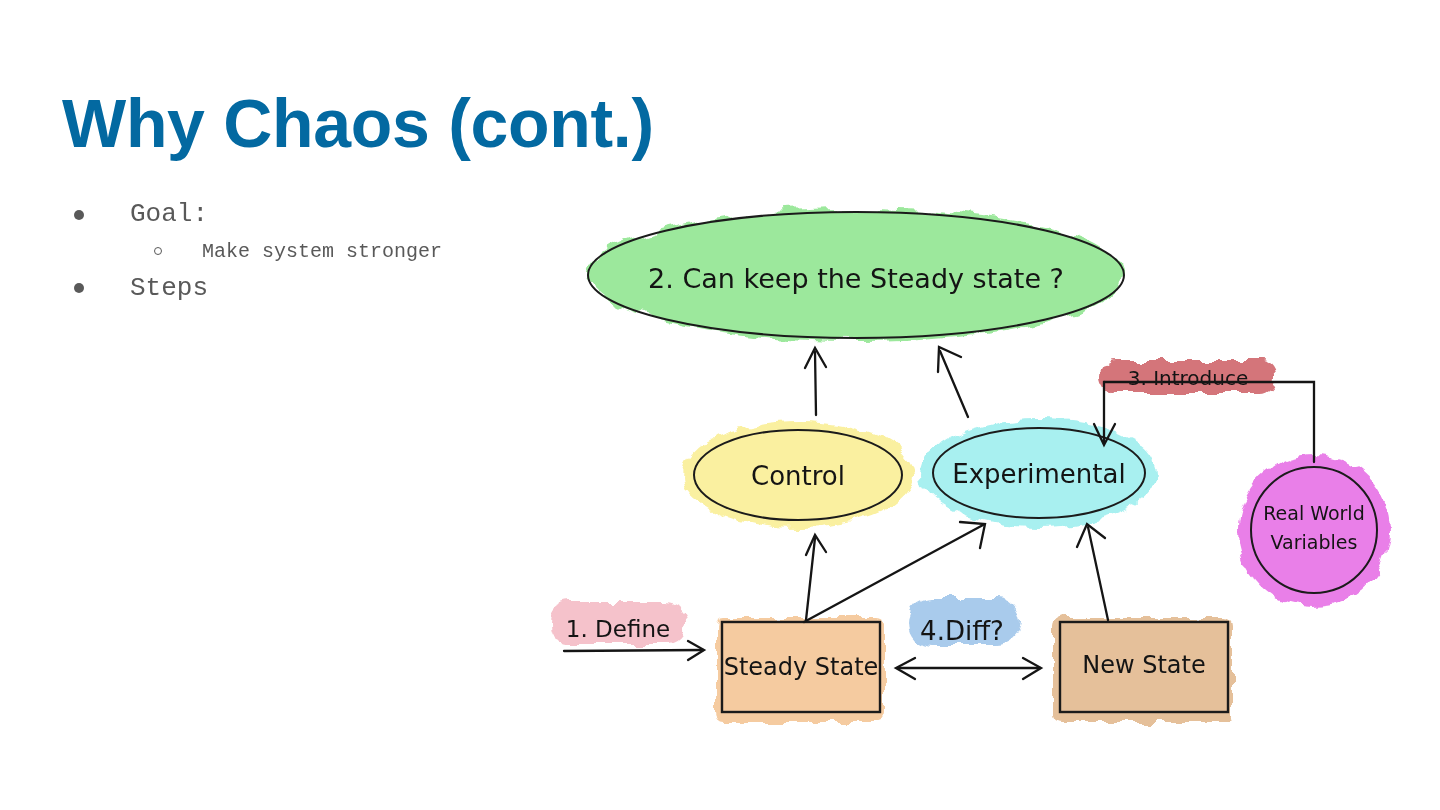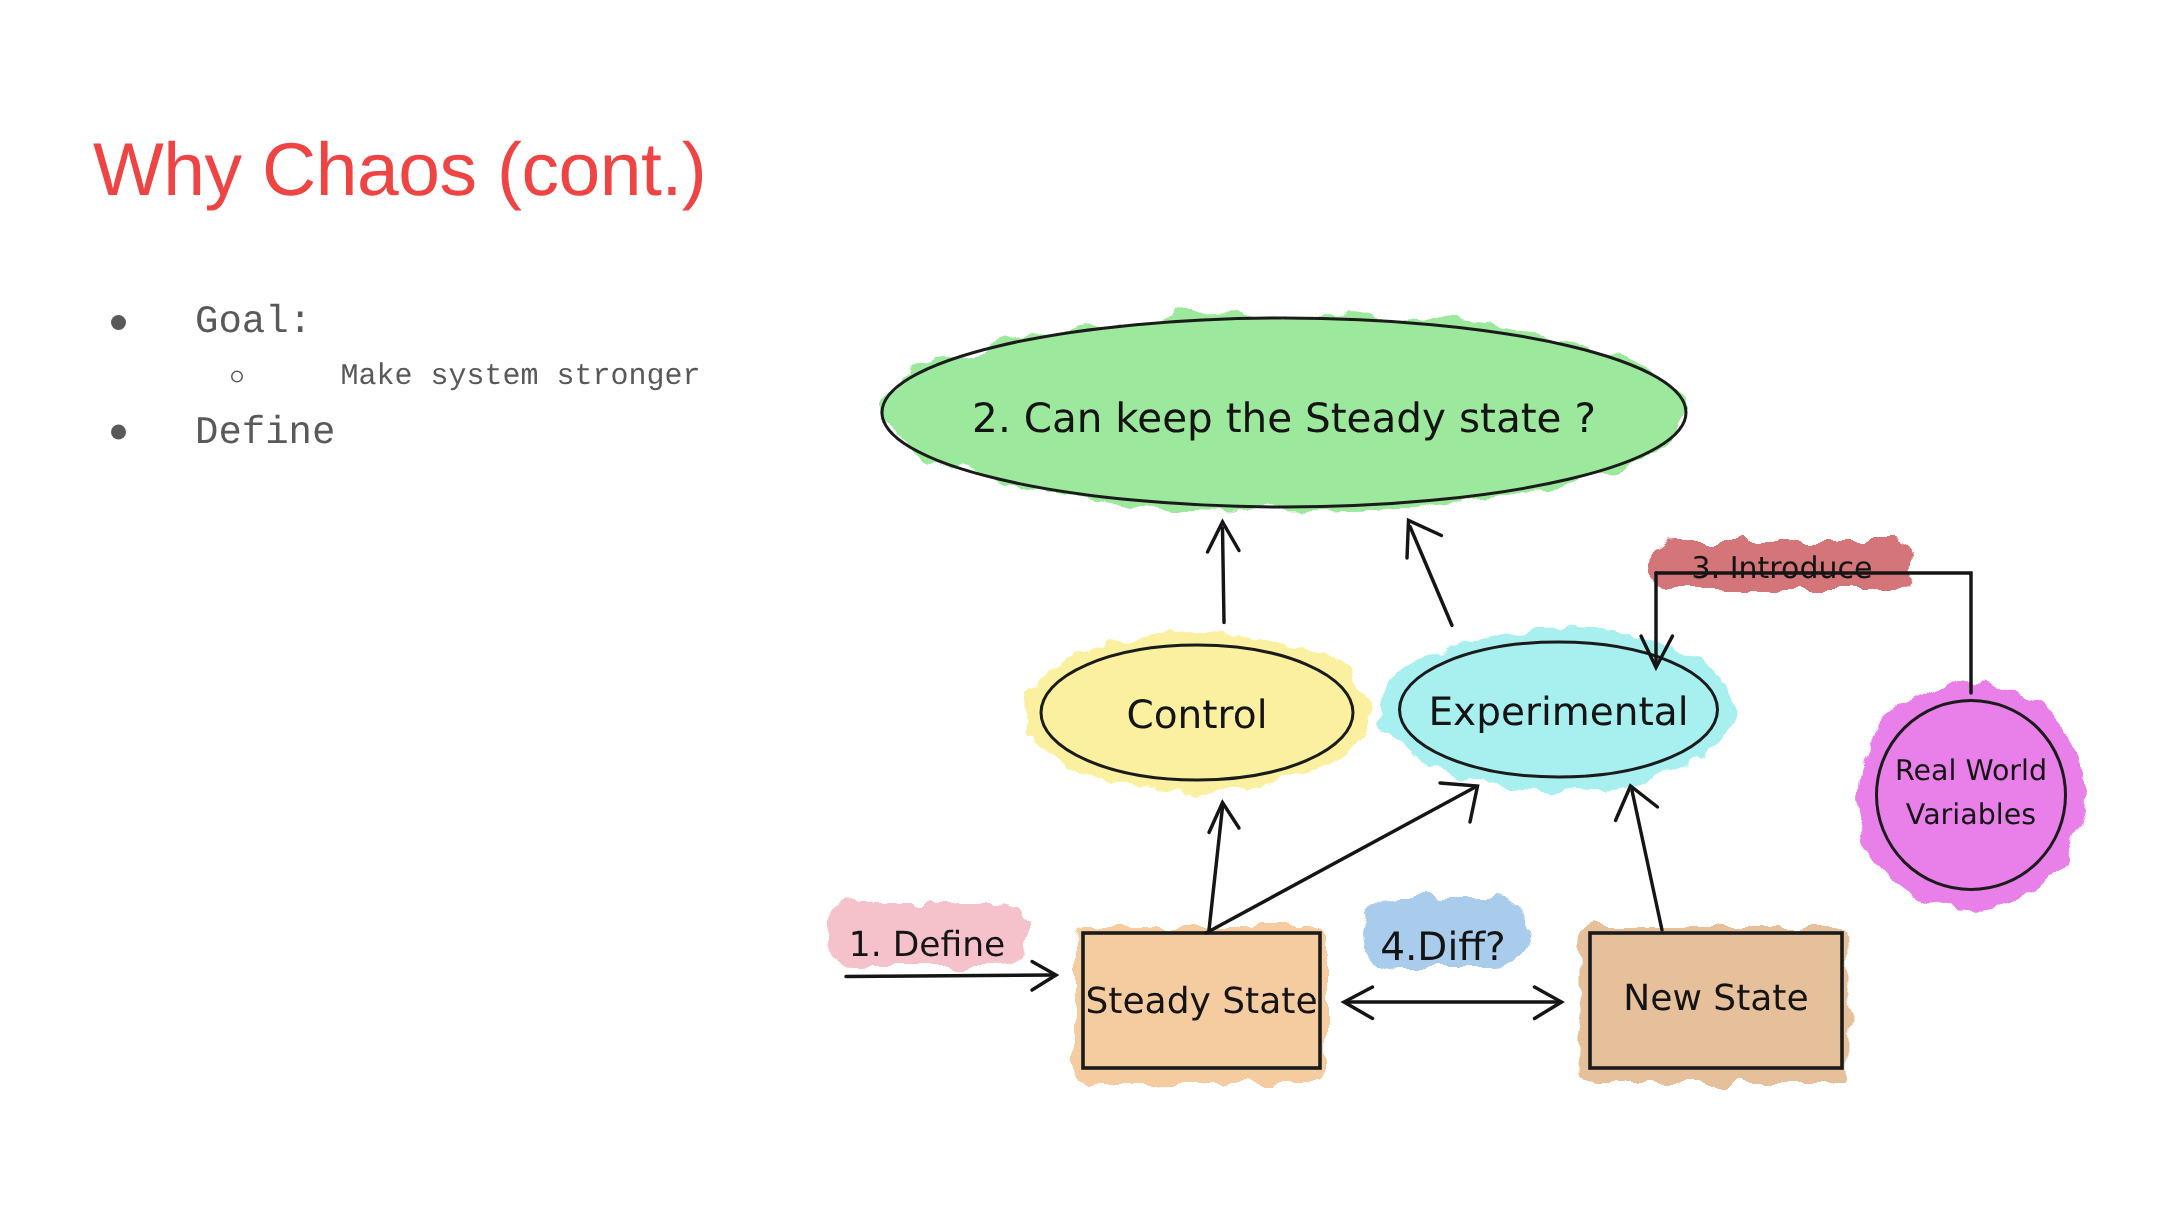--- a/index.html
+++ b/index.html
@@ -14,24 +14,24 @@
     overflow: hidden;
     font-family: "Liberation Sans", sans-serif;
     -webkit-font-smoothing: antialiased;
   }
 
   
   #slide-title {
     position: absolute;
     left: 62px;
     top: 85px;
-    font-size: 50px;
+    font-size: 68px;
     line-height: 1.12;
-    font-weight: 400;
-    color: #ef4444;
+    font-weight: 700;
+    color: #0369a1;
     letter-spacing: -0.3px;
     white-space: nowrap;
   }
 
   #bullet-list {
     position: absolute;
     left: 62px;
     top: 196px;
     width: 430px;
     font-family: Liberation Mono, monospace;
@@ -55,21 +55,20 @@
     background: #595959;
   }
 
   .bullet-l2 {
     position: relative;
     padding-left: 140px;
     font-size: 20px;
     line-height: 1.45;
     color: #595959;
     margin-bottom: 4px;
-    text-align: center;
   }
   .bullet-l2 > .marker {
     position: absolute;
     left: 92px;
     top: 0.48em;
     width: 8px;
     height: 8px;
     border-radius: 50%;
     border: 1.6px solid #595959;
     background: transparent;
@@ -113,21 +112,21 @@
     <span>Goal:</span>
   </div>
 
   <div class="bullet-l2">
     <span class="marker"></span>
     <span>Make system stronger</span>
   </div>
 
   <div class="bullet-l1">
     <span class="marker"></span>
-    <span>Define</span>
+    <span>Steps</span>
   </div>
 
 </div>
 
 <div id="diagram">
 <svg viewBox="0 0 940 600" xmlns="http://www.w3.org/2000/svg">
 
   <defs>
 
     <filter id="rough" x="-25%" y="-45%" width="150%" height="190%">

